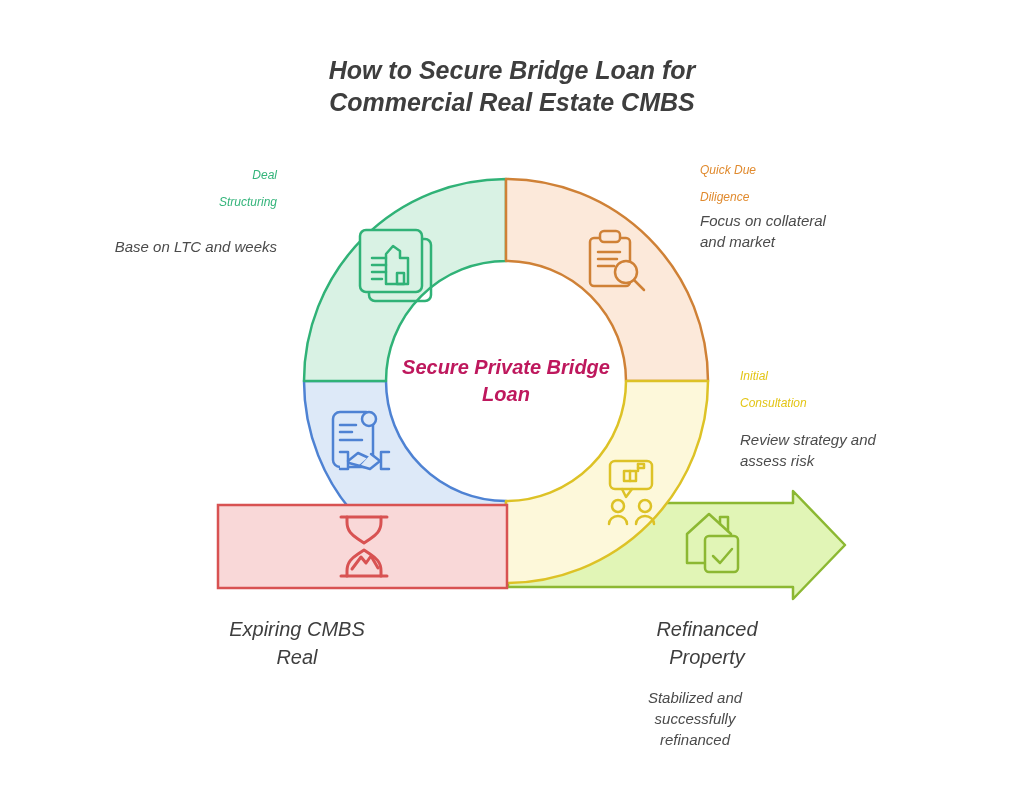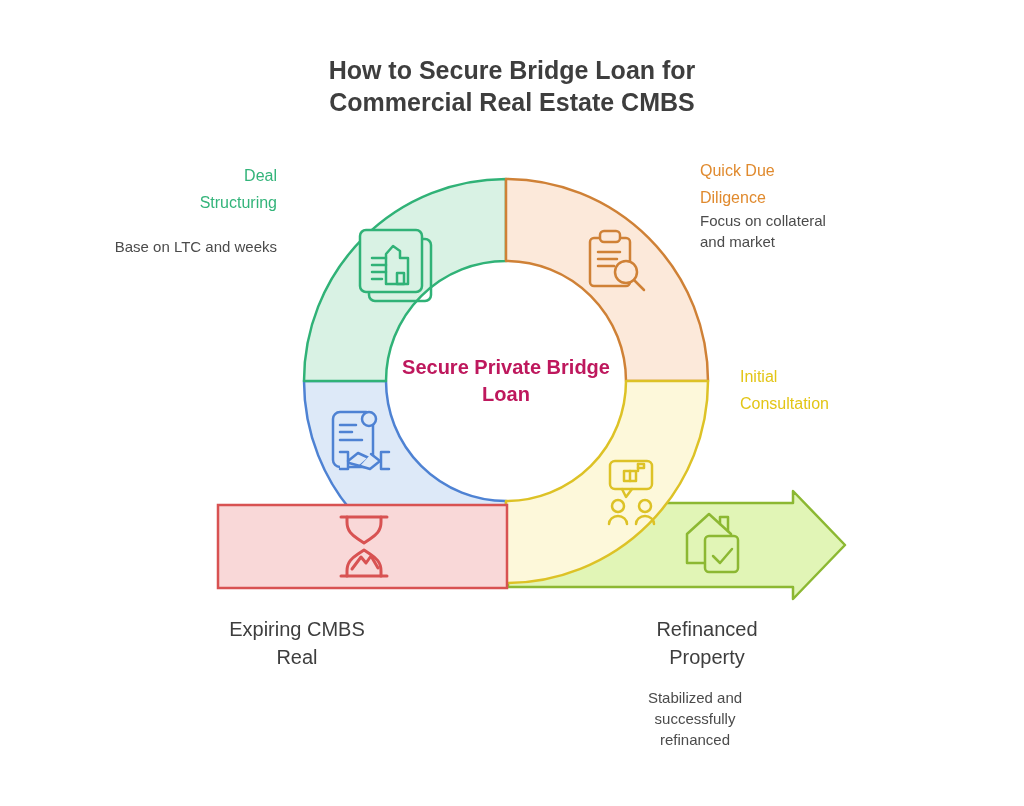--- a/index.html
+++ b/index.html
@@ -1,24 +1,25 @@
 <!DOCTYPE html>
 <html><head>
 <meta charset="utf-8">
 <style>
   html,body{margin:0;padding:0;background:#ffffff;}
   .canvas{
     position:relative;width:988px;height:806px;background:#ffffff;overflow:hidden;
     font-family:"Liberation Sans", sans-serif;
+    font-style:italic;
   }
   .canvas svg{position:absolute;left:0;top:0;}
   .lbl{position:absolute;white-space:pre-line;}
   .page-title{left:0;top:54px;width:1024px;text-align:center;
     font-size:25px;line-height:32px;font-weight:700;color:#3e3e3e;}
-  .step-label{font-size:16px;line-height:27px;font-weight:400;}
+  .step-label{font-size:12px;line-height:27px;font-weight:400;}
   .step-desc{font-size:15px;line-height:21px;color:#4b4b4b;}
   .center-label{left:376px;top:354px;width:260px;text-align:center;
     font-size:20px;line-height:27px;font-weight:700;color:#be185d;}
   .bottom-label{font-size:20px;line-height:28px;color:#3e3e3e;text-align:center;}
   .bottom-desc{font-size:15px;line-height:21px;color:#4b4b4b;text-align:center;}
 
   #deal-label{right:711px;top:162px;text-align:right;color:#33b47a;}
   #deal-desc{right:711px;top:236px;text-align:right;}
   #qdd-label{left:700px;top:157px;color:#e08a2e;}
   #qdd-desc{left:700px;top:210px;}
@@ -117,20 +118,22 @@
   <div id="deal-desc" class="lbl step-desc">Base on LTC and weeks</div>
 
   <div id="qdd-label" class="lbl step-label">Quick Due
 Diligence</div>
   <div id="qdd-desc" class="lbl step-desc">Focus on collateral
 and market</div>
 
 
   <div id="ic-label" class="lbl step-label">Initial
 Consultation</div>
+  <div id="ic-desc" class="lbl step-desc">Review strategy and
+assess risk</div>
 
   <div class="lbl center-label">Secure Private Bridge
 Loan</div>
 
   <div id="start-label" class="lbl bottom-label">Expiring CMBS
 Real</div>
 
   <div id="end-label" class="lbl bottom-label">Refinanced
 Property</div>
   <div id="end-desc" class="lbl bottom-desc">Stabilized and

